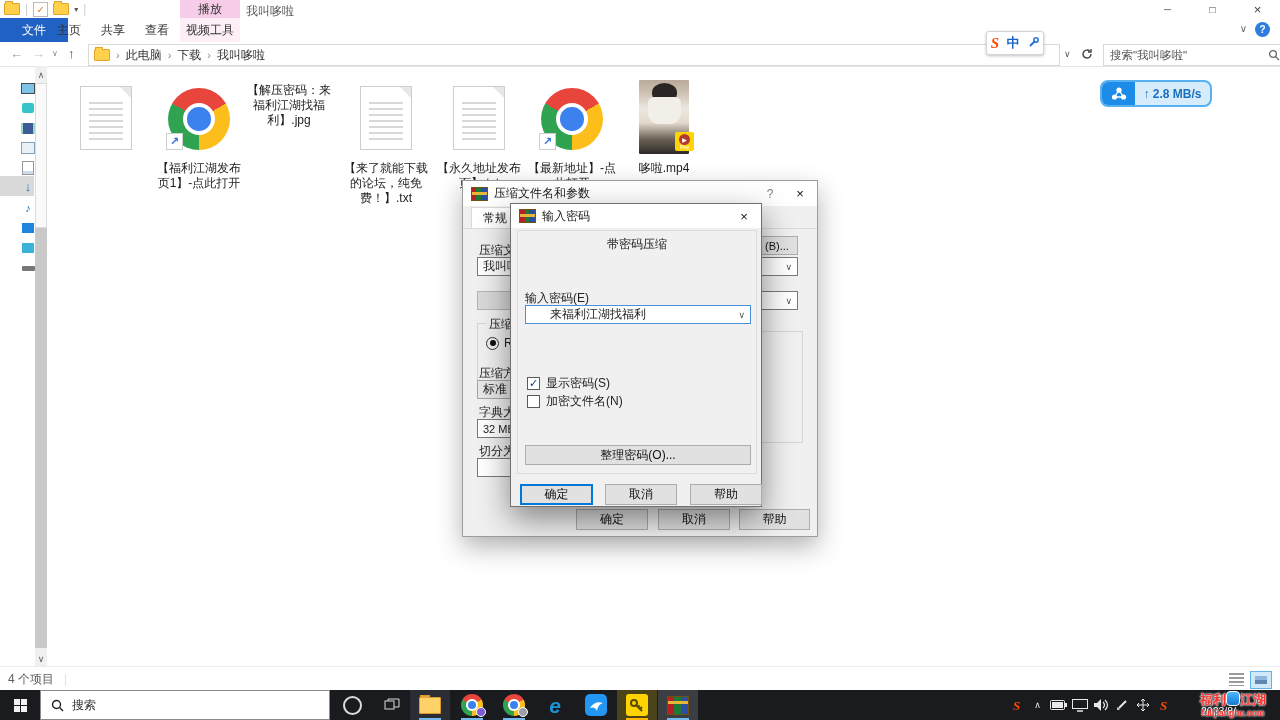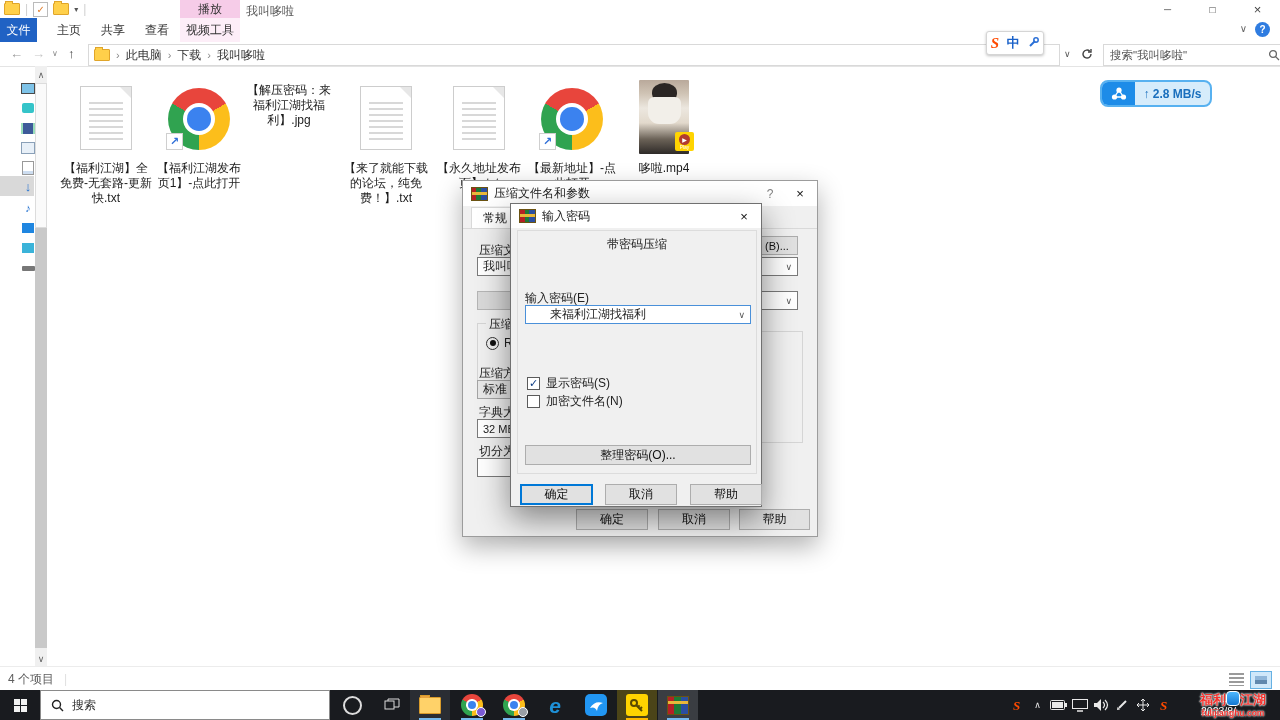--- a/index.html
+++ b/index.html
@@ -142,21 +142,21 @@
     <div class="abs playhdr ctr" style="left:180px;top:0;width:60px;">播放</div>
     <div class="abs" style="left:246px;top:3px;color:#5a5a5a;">我叫哆啦</div>
     <div class="abs flex" style="right:0;top:0;">
       <span class="winbtn ctr">─</span>
       <span class="winbtn ctr">□</span>
       <span class="winbtn ctr" style="font-size:13px">×</span>
     </div>
   </div>
 
   <div class="abs ribbonrow">
-    <div class="abs tab tab-file" style="left:0;width:37px;">文件</div>
+    <div class="abs tab tab-file" style="left:0;width:68px;">文件</div>
     <div class="abs tab" style="left:47px;width:44px;">主页</div>
     <div class="abs tab" style="left:91px;width:44px;">共享</div>
     <div class="abs tab" style="left:135px;width:44px;">查看</div>
     <div class="abs tab tab-video" style="left:180px;width:60px;">视频工具</div>
     <span class="abs" style="right:33px;top:5px;color:#666;font-size:10px">∨</span>
     <span class="abs helpdot ctr" style="right:10px;top:4px;">?</span>
   </div>
 
   <div class="abs addrrow">
     <span class="abs navglyph" style="left:10px;top:4px;color:#999;">←</span>
@@ -227,21 +227,20 @@
   <div class="abs scrolltrack"></div>
   <div class="abs scrollmid"></div>
   <div class="abs scrollthumb"></div>
   <div class="abs scrollarrow ctr" style="top:68px;">∧</div>
   <div class="abs scrollarrow ctr" style="top:652px;">∨</div>
 
   <div class="abs fitem" style="left:60px;">
     <div class="iconarea">
         <span class="ficon-txt" style="margin-bottom:8px;"></span>
       </div>
-    <div class="flabel">【福利江湖】全免费-无套路-更新快.txt</div>
   </div>
   <div class="abs fitem" style="left:153px;">
     <div class="iconarea" style="position:relative;">
       <span class="chrome" style="width:62px;height:62px;margin-bottom:8px;"></span>
       <span class="shortcut" style="left:13px;bottom:8px;">↗</span>
     </div>
     <div class="flabel">【福利江湖发布页1】-点此打开</div>
   </div>
   <div class="abs fitem" style="left:243px;">
     <div class="flabel">【解压密码：来福利江湖找福利】.jpg</div>

